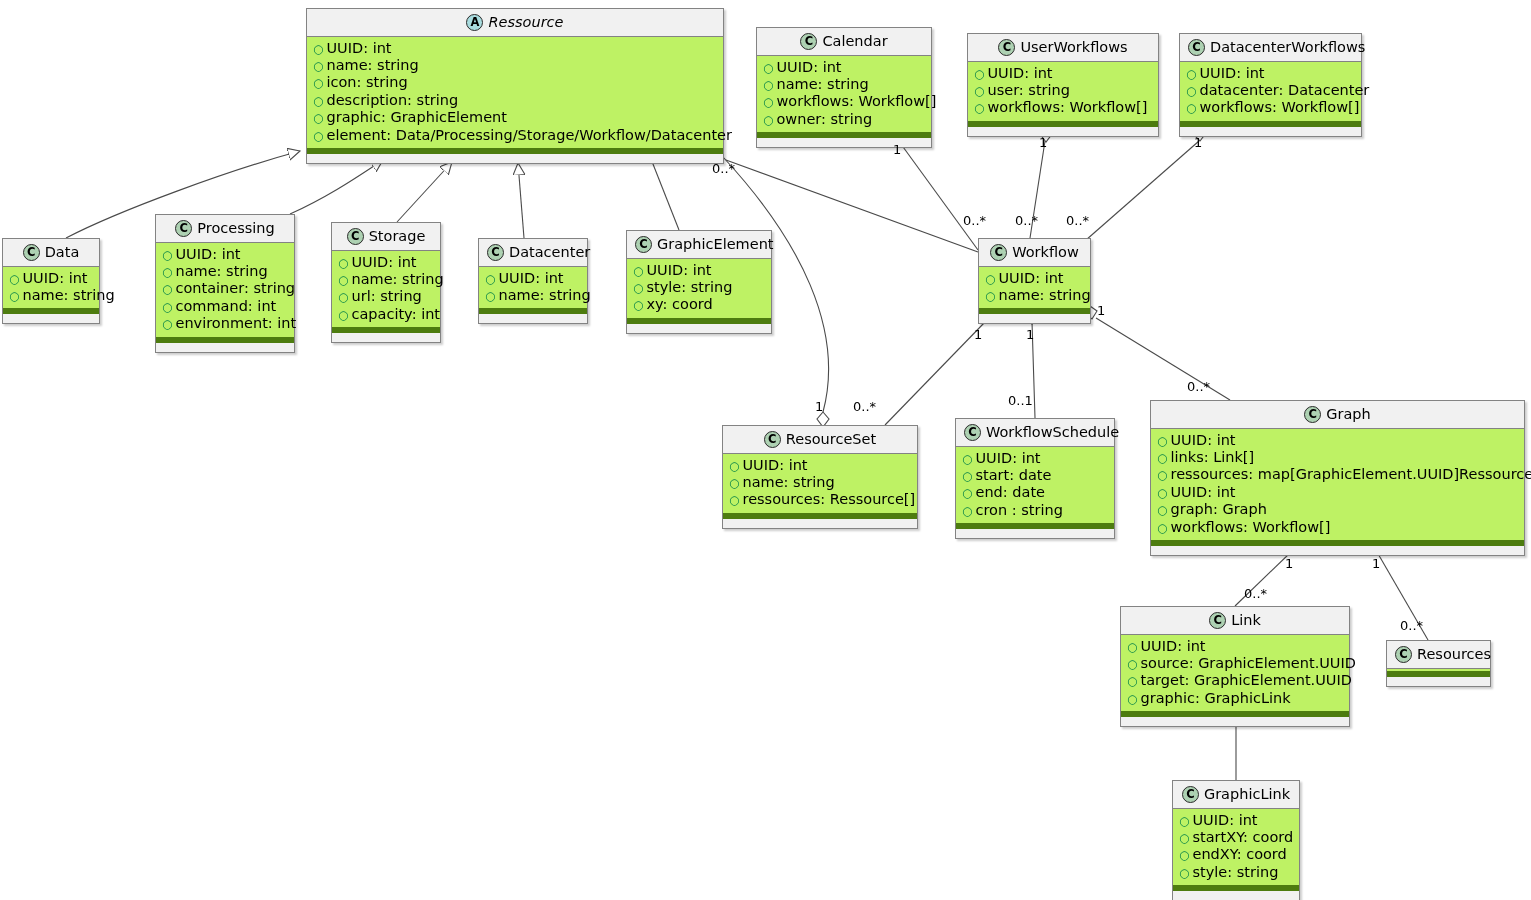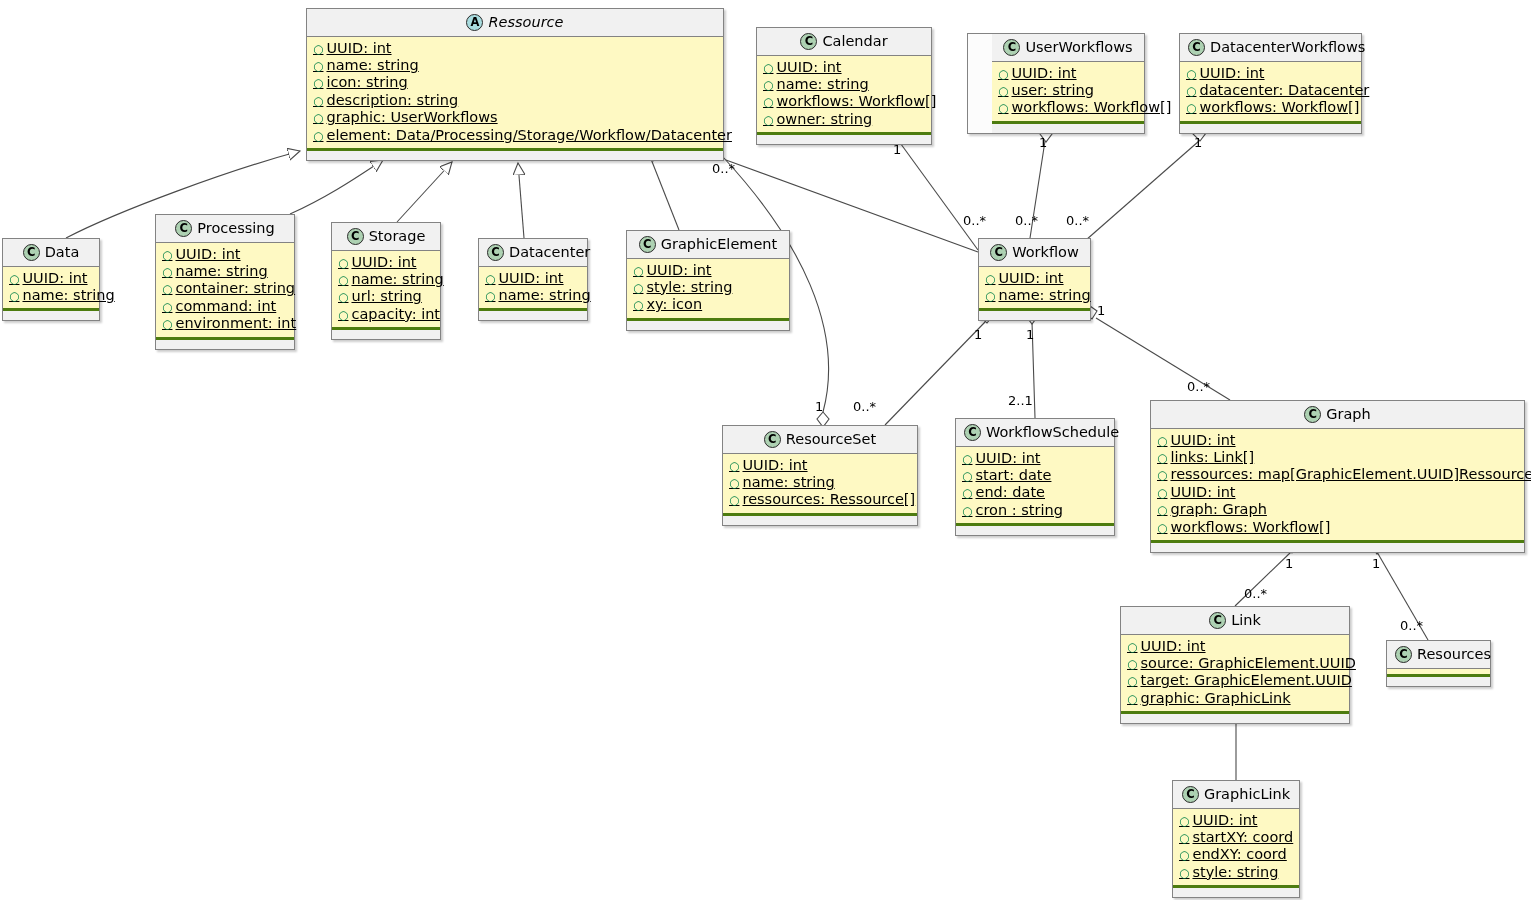--- a/index.html
+++ b/index.html
@@ -62,23 +62,22 @@
     font-weight: bold;
     text-align: center;
     color: #000000;
     box-sizing: border-box;
   }
   .badge.klass { background: #add1b2; }
   .badge.abstract { background: #a9dcdf; }
   .uml-attrs {
     box-sizing: border-box;
     padding: 3px 6px 4px 6px;
-    background: #fef9c3;
-    border-bottom: 3px solid #4d7c0f;
-    text-decoration: underline;
+    background: #bef264;
+    border-bottom: 6px solid #4d7c0f;
   }
   .uml-attrs.empty { height: 8px; padding: 0; }
   .uml-methods {
     box-sizing: border-box;
     height: 9px;
     background: #f1f1f1;
   }
   .attr {
     white-space: nowrap;
     font-size: 14.5px;
@@ -154,36 +153,36 @@
   </svg>
 
   <div id="classes-layer">
       <div class="uml-class" style="left: 306px; top: 8px; width: 418px;">
         <div class="uml-header"><span class="badge abstract">A</span><span class="uml-title abstract">Ressource</span></div>
         <div class="uml-attrs">
           <div class="attr"><span class="vis">○</span><span>UUID: int</span></div>
           <div class="attr"><span class="vis">○</span><span>name: string</span></div>
           <div class="attr"><span class="vis">○</span><span>icon: string</span></div>
           <div class="attr"><span class="vis">○</span><span>description: string</span></div>
-          <div class="attr"><span class="vis">○</span><span>graphic: UserWorkflows</span></div>
+          <div class="attr"><span class="vis">○</span><span>graphic: GraphicElement</span></div>
           <div class="attr"><span class="vis">○</span><span>element: Data/Processing/Storage/Workflow/Datacenter</span></div>
         </div>
         <div class="uml-methods"></div>
       </div>
       <div class="uml-class" style="left: 756px; top: 27px; width: 176px;">
         <div class="uml-header"><span class="badge klass">C</span><span class="uml-title">Calendar</span></div>
         <div class="uml-attrs">
           <div class="attr"><span class="vis">○</span><span>UUID: int</span></div>
           <div class="attr"><span class="vis">○</span><span>name: string</span></div>
           <div class="attr"><span class="vis">○</span><span>workflows: Workflow[]</span></div>
           <div class="attr"><span class="vis">○</span><span>owner: string</span></div>
         </div>
         <div class="uml-methods"></div>
       </div>
-      <div class="uml-class" style="left: 967px; top: 33px; width: 178px; padding-left: 24px;">
+      <div class="uml-class" style="left: 967px; top: 33px; width: 192px;">
         <div class="uml-header"><span class="badge klass">C</span><span class="uml-title">UserWorkflows</span></div>
         <div class="uml-attrs">
           <div class="attr"><span class="vis">○</span><span>UUID: int</span></div>
           <div class="attr"><span class="vis">○</span><span>user: string</span></div>
           <div class="attr"><span class="vis">○</span><span>workflows: Workflow[]</span></div>
         </div>
         <div class="uml-methods"></div>
       </div>
       <div class="uml-class" style="left: 1179px; top: 33px; width: 183px;">
         <div class="uml-header"><span class="badge klass">C</span><span class="uml-title">DatacenterWorkflows</span></div>
@@ -224,26 +223,26 @@
         <div class="uml-methods"></div>
       </div>
       <div class="uml-class" style="left: 478px; top: 238px; width: 110px;">
         <div class="uml-header"><span class="badge klass">C</span><span class="uml-title">Datacenter</span></div>
         <div class="uml-attrs">
           <div class="attr"><span class="vis">○</span><span>UUID: int</span></div>
           <div class="attr"><span class="vis">○</span><span>name: string</span></div>
         </div>
         <div class="uml-methods"></div>
       </div>
-      <div class="uml-class" style="left: 626px; top: 230px; width: 164px;">
+      <div class="uml-class" style="left: 626px; top: 230px; width: 146px;">
         <div class="uml-header"><span class="badge klass">C</span><span class="uml-title">GraphicElement</span></div>
         <div class="uml-attrs">
           <div class="attr"><span class="vis">○</span><span>UUID: int</span></div>
           <div class="attr"><span class="vis">○</span><span>style: string</span></div>
-          <div class="attr"><span class="vis">○</span><span>xy: icon</span></div>
+          <div class="attr"><span class="vis">○</span><span>xy: coord</span></div>
         </div>
         <div class="uml-methods"></div>
       </div>
       <div class="uml-class" style="left: 978px; top: 238px; width: 113px;">
         <div class="uml-header"><span class="badge klass">C</span><span class="uml-title">Workflow</span></div>
         <div class="uml-attrs">
           <div class="attr"><span class="vis">○</span><span>UUID: int</span></div>
           <div class="attr"><span class="vis">○</span><span>name: string</span></div>
         </div>
         <div class="uml-methods"></div>
@@ -310,21 +309,21 @@
       <div class="mult" style="left: 1039px; top: 135px;">1</div>
       <div class="mult" style="left: 1194px; top: 135px;">1</div>
       <div class="mult" style="left: 963px; top: 213px;">0..*</div>
       <div class="mult" style="left: 1015px; top: 213px;">0..*</div>
       <div class="mult" style="left: 1066px; top: 213px;">0..*</div>
       <div class="mult" style="left: 712px; top: 161px;">0..*</div>
       <div class="mult" style="left: 815px; top: 399px;">1</div>
       <div class="mult" style="left: 853px; top: 399px;">0..*</div>
       <div class="mult" style="left: 974px; top: 327px;">1</div>
       <div class="mult" style="left: 1026px; top: 327px;">1</div>
-      <div class="mult" style="left: 1008px; top: 393px;">2..1</div>
+      <div class="mult" style="left: 1008px; top: 393px;">0..1</div>
       <div class="mult" style="left: 1097px; top: 303px;">1</div>
       <div class="mult" style="left: 1187px; top: 379px;">0..*</div>
       <div class="mult" style="left: 1285px; top: 556px;">1</div>
       <div class="mult" style="left: 1244px; top: 586px;">0..*</div>
       <div class="mult" style="left: 1372px; top: 556px;">1</div>
       <div class="mult" style="left: 1400px; top: 618px;">0..*</div>
     </div>
 
 </div>
 

